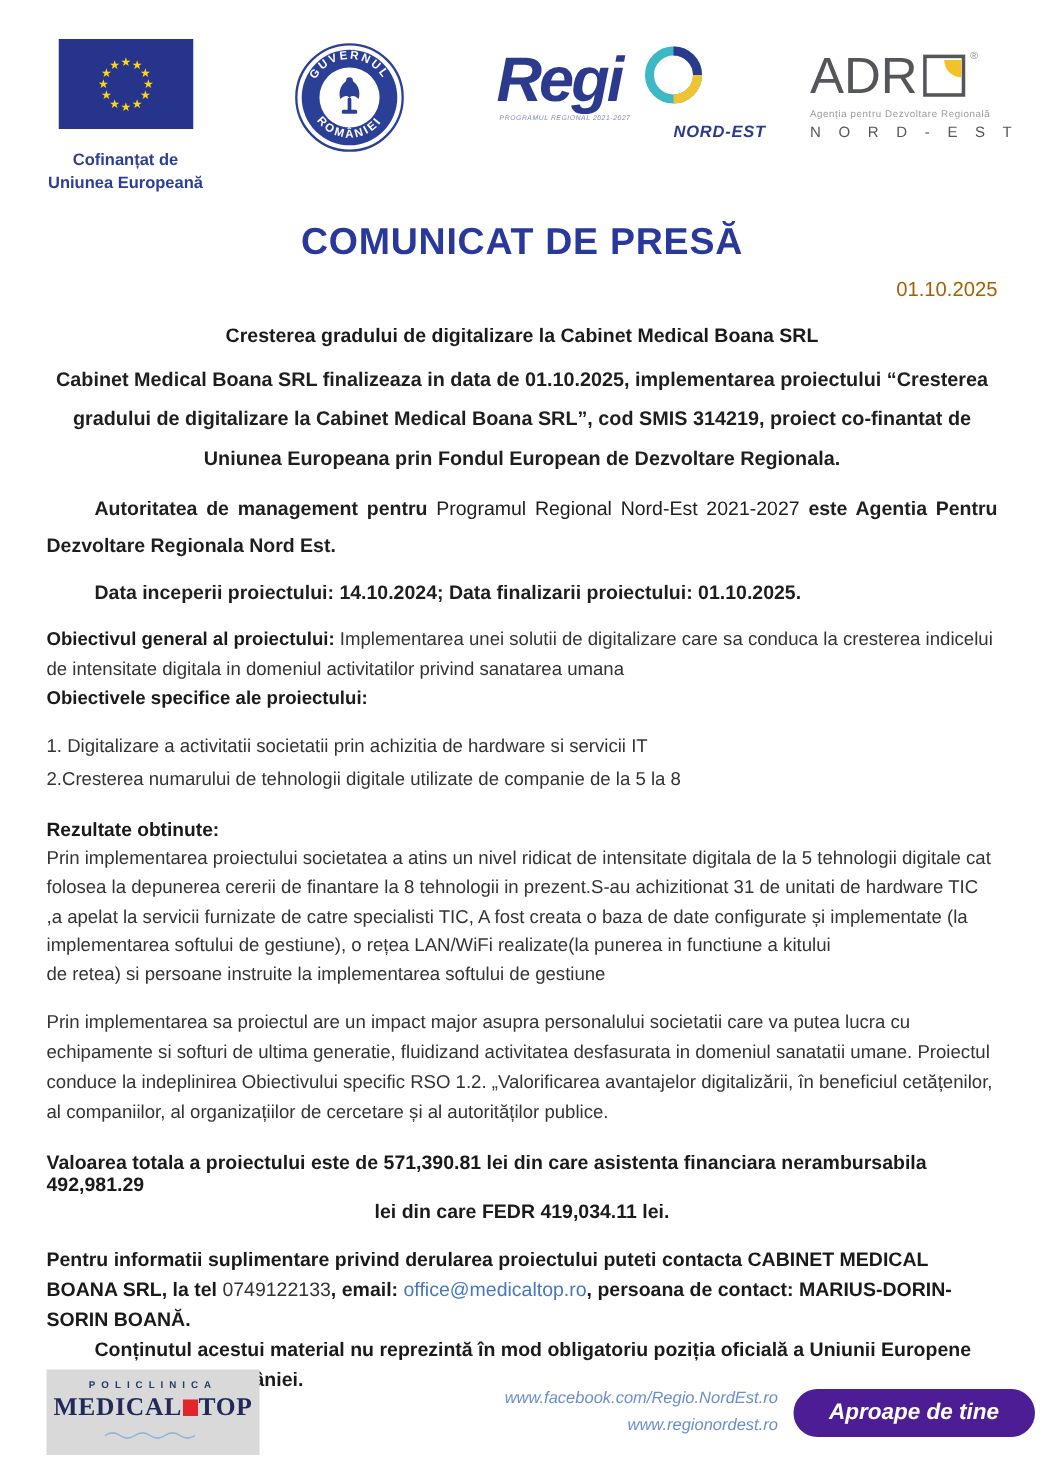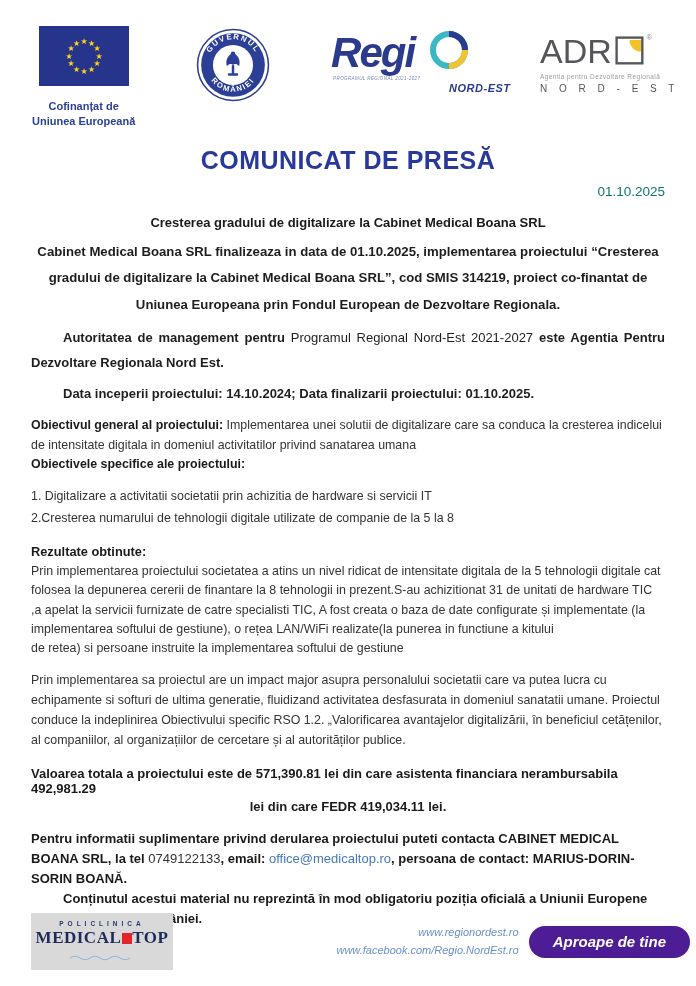--- a/index.html
+++ b/index.html
@@ -66,21 +66,21 @@
     text-align: center;
     font-size: 25px;
     font-weight: bold;
     color: #28389b;
     letter-spacing: .5px;
   }
   .doc-date {
     margin-top: 9px;
     text-align: right;
     font-size: 13.5px;
-    color: #0f766e;
+    color: #a16207;
   }
   .doc-heading {
     margin-top: 16px;
     text-align: center;
     font-size: 13px;
     font-weight: bold;
     color: #1a1a1a;
   }
   .p-intro {
     margin: 9px 6px 0 6px;
@@ -328,20 +328,20 @@
     <div class="mt-logo">
       <div class="mt-top">POLICLINICA</div>
       <div class="mt-name"><span>MEDICAL</span><span class="mt-red-square"></span><span>TOP</span></div>
       <svg class="mt-squiggle" width="72" height="9" viewBox="0 0 72 9">
         <path d="M4,5 Q9,1.5 14,5 T24,5 T34,5 T44,5 T54,5 T64,5" stroke="#8fb4dc" stroke-width="1" fill="none"></path>
       </svg>
     </div>
 
     <div class="footer-right">
       <div class="footer-links">
+        <a class="flink">www.facebook.com/Regio.NordEst.ro</a>
         <a class="flink">www.regionordest.ro</a>
-        <a class="flink">www.facebook.com/Regio.NordEst.ro</a>
       </div>
       <div class="badge-pill">Aproape de tine</div>
     </div>
   </div>
 
 </div>
 
 </body></html>

